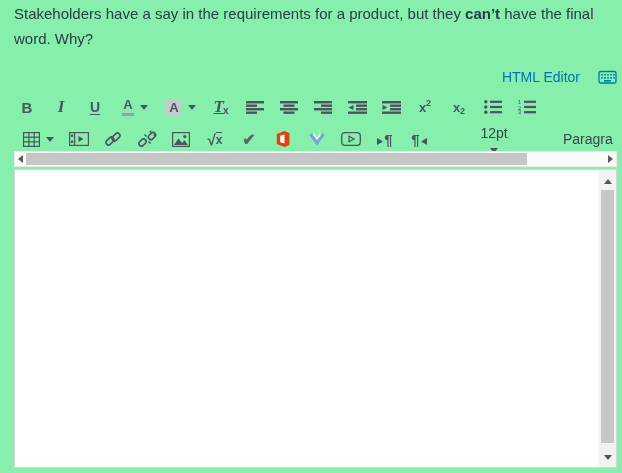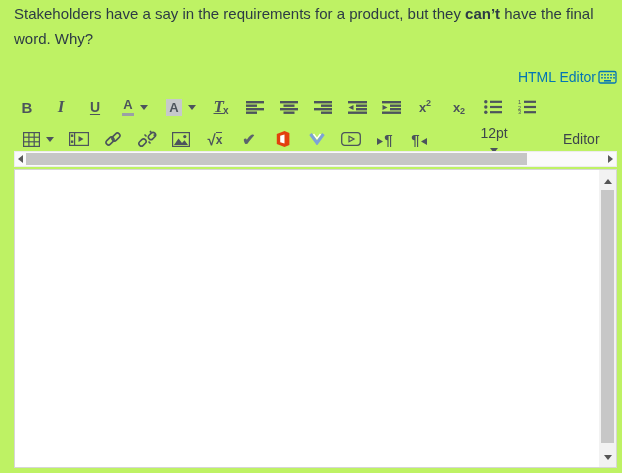--- a/index.html
+++ b/index.html
@@ -1,32 +1,32 @@
 <!DOCTYPE html>
 <html><head>
 <meta charset="utf-8">
 <style>
   * { box-sizing: border-box; margin: 0; padding: 0; }
   html, body { background: #fff; }
   .stage {
     position: relative; width: 622px; height: 473px; overflow: hidden;
-    background: #bef264; font-family: "Liberation Sans", sans-serif;
+    background: #86efac; font-family: "Liberation Sans", sans-serif;
   }
 
   
   .question {
     position: absolute; left: 14px; top: 1px; width: 601px;
     font-size: 15px; line-height: 25px; color: #2d3b45;
   }
   .question strong { font-weight: 700; }
 
   
   .html-editor-link {
     position: absolute; top: 69px; right: 5px; display: flex;
-    align-items: center; gap: 2px; color: #0374b5; font-size: 14px;
+    align-items: center; gap: 18px; color: #0374b5; font-size: 14px;
     text-decoration: none; cursor: pointer;
   }
 
   
   .row1 { position: absolute; left: 10px; top: 93px; height: 28px; display: flex; align-items: center; }
   .row2 { position: absolute; left: 14px; top: 125px; height: 28px; display: flex; align-items: center; }
   .btn {
     width: 34px; height: 26px; display: flex; align-items: center;
     justify-content: center; color: #4c545c; cursor: pointer;
   }
@@ -292,21 +292,21 @@
         </svg>
     </div>
   </div>
 
   <div class="dd-fontsize">
     <span>12pt</span>
     <span class="caret"></span>
   </div>
 
   <div class="dd-paragraph">
-    <span>Editor</span>
+    <span>Paragra</span>
   </div>
 
   <div class="hscroll">
     <div class="arr-left"></div>
     <div class="h-thumb"></div>
     <div class="arr-right"></div>
   </div>
 
   <div class="textarea">
     <div class="vscroll">

